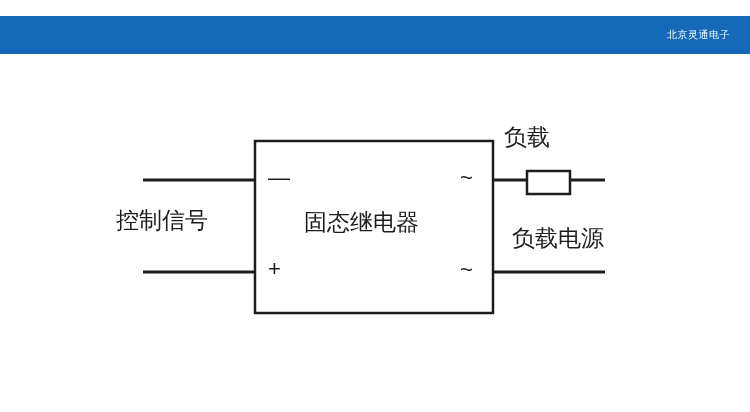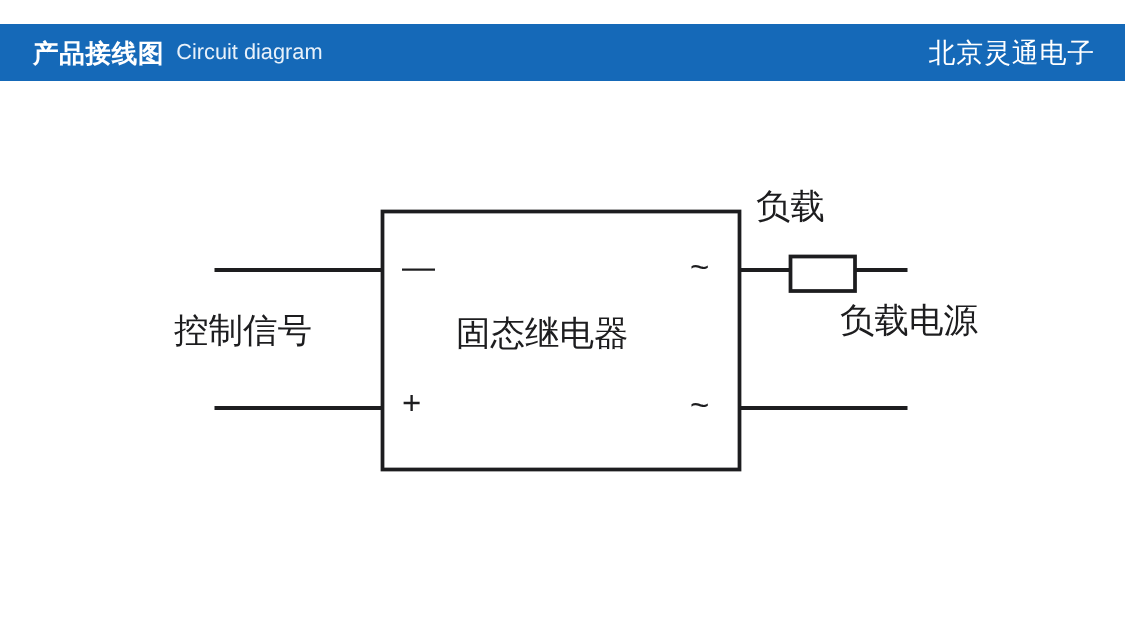--- a/index.html
+++ b/index.html
@@ -52,21 +52,21 @@
     line-height: 1;
   }
   #header-brand {
     position: absolute;
     right: 20px;
     top: 0;
     height: 38px;
     display: flex;
     align-items: center;
     color: #ffffff;
-    font-size: 18px;
+    font-size: 10px;
     letter-spacing: 0.5px;
     white-space: nowrap;
   }
 
   
   #diagram {
     position: absolute;
     left: 0;
     top: 54px;
     width: 750px;
@@ -93,45 +93,40 @@
   #label-relay {
     left: 304px;
     top: 157px;
   }
   #label-load {
     left: 504px;
     top: 72px;
   }
   #label-load-power {
     left: 512px;
-    top: 148px;
-    margin-left: 48px;
+    top: 173px;
   }
   .term-sym {
     position: absolute;
     color: #1d1d1f;
     font-size: 22px;
     line-height: 1;
     white-space: nowrap;
   }
   #sym-minus { left: 268px; top: 113px; }
   #sym-plus  { left: 268px; top: 204px; }
   #sym-ac-top { left: 460px; top: 113px; }
   #sym-ac-bottom { left: 460px; top: 205px; }
 </style>
 </head>
 <body>
 
 <div id="page">
 
   <div id="header-bar">
-    <div id="header-title-group">
-      <span class="title-cn">产品接线图</span>
-      <span class="title-en">Circuit diagram</span>
-    </div>
     <div id="header-brand">北京灵通电子</div>
   </div>
 
   <div id="diagram">
 
     <svg id="diagram-svg" width="750" height="358" viewBox="0 0 750 358">
 
       <rect x="255" y="87" width="238" height="172" fill="none" stroke="#1d1d1f" stroke-width="2.5"></rect>
 
       <line x1="143" y1="126" x2="256" y2="126" stroke="#1d1d1f" stroke-width="2.8"></line>

